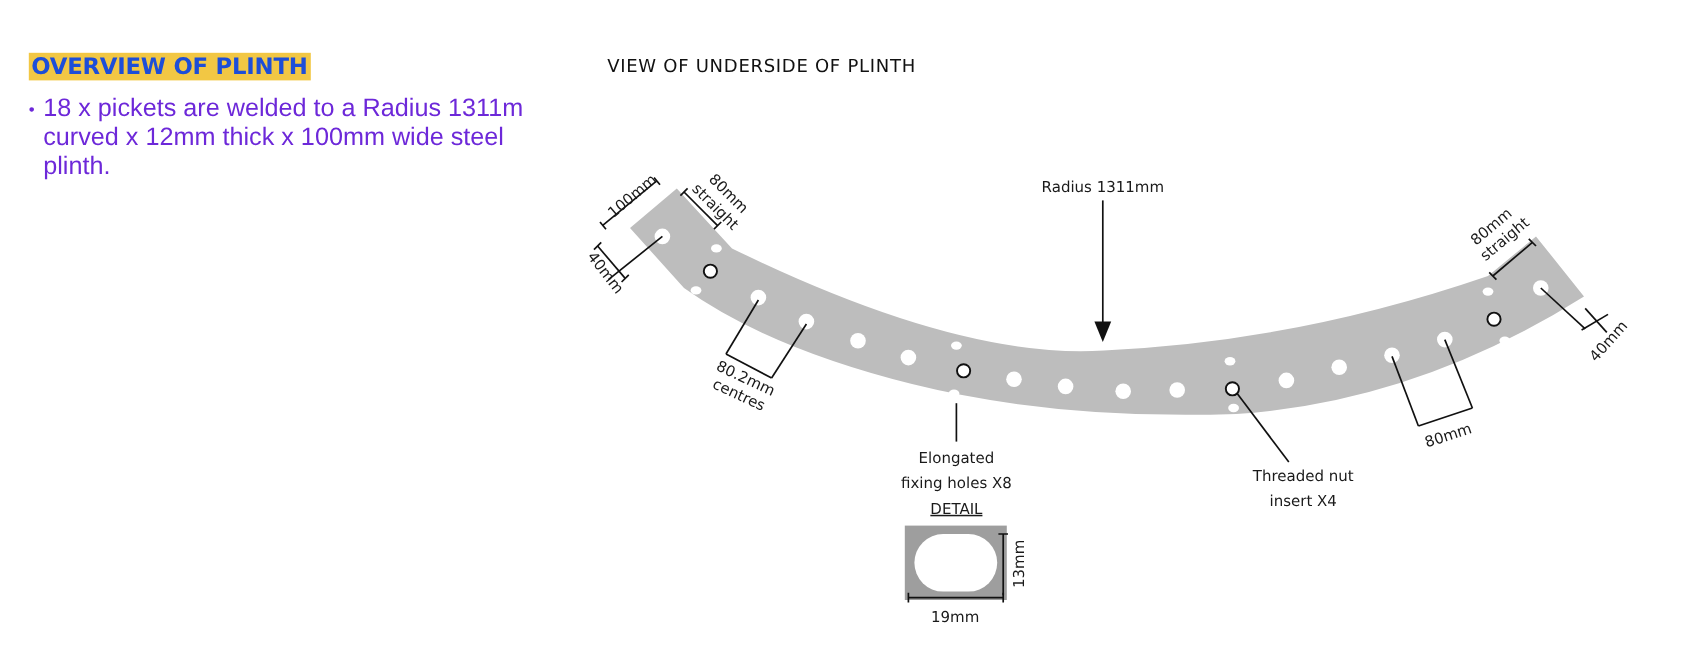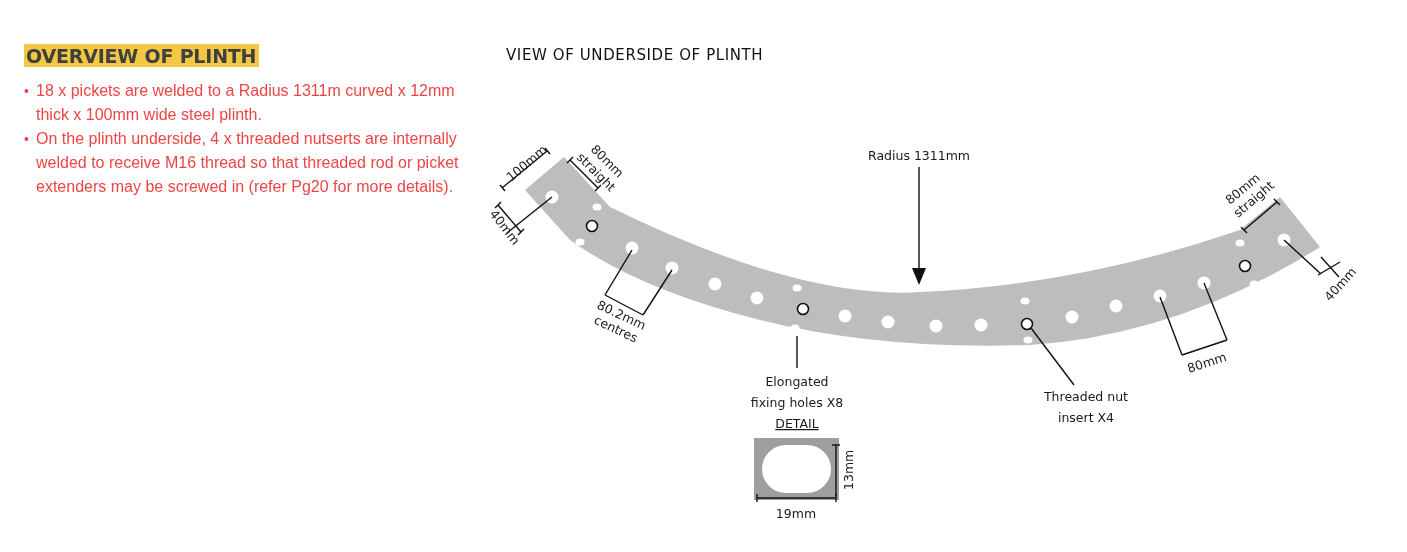--- a/index.html
+++ b/index.html
@@ -1,36 +1,35 @@
 <!DOCTYPE html>
 <html><head>
 <meta charset="utf-8">
 <style>
   html, body { margin:0; padding:0; background:#ffffff; }
   body { width:1407px; height:552px; position:relative; overflow:hidden; font-family:"Liberation Sans", sans-serif; color:#1a1a1a; }
   .left { position:absolute; left:24px; top:44px; width:440px; }
   .title-wrap { display:inline-block; background:#f2c744; padding:1px 3px 0 2px; }
-  .title { font-family:"DejaVu Sans", sans-serif; font-weight:bold; font-size:19px; color:#404040; letter-spacing:-0.2px; }
+  .title { font-family:"DejaVu Sans", sans-serif; font-weight:bold; font-size:19px; color:#1d4ed8; letter-spacing:-0.2px; }
   ul.bullets { list-style:none; margin:12px 0 0 0; padding:0; }
-  ul.bullets li { position:relative; padding-left:12px; font-size:16px; line-height:24px; color:#ef4444; }
+  ul.bullets li { position:relative; padding-left:12px; font-size:21px; line-height:24px; color:#6d28d9; }
   ul.bullets li::before { content:"\2022"; position:absolute; left:0; top:0; font-size:14px; }
   .view-title { position:absolute; left:506px; top:46px; font-family:"DejaVu Sans", sans-serif; font-size:15px; letter-spacing:0.6px; color:#111; }
   svg.diagram { position:absolute; left:0; top:0; }
   .lbl { font-family:"DejaVu Sans", sans-serif; font-size:12.5px; fill:#1a1a1a; }
 </style>
 </head>
 <body>
 
 <div class="left">
   <div class="title-wrap">
     <span class="title">OVERVIEW OF PLINTH</span>
   </div>
   <ul class="bullets">
     <li>18 x pickets are welded to a Radius 1311m curved x 12mm thick x 100mm wide steel plinth.</li>
-    <li>On the plinth underside, 4 x threaded nutserts are internally welded to receive M16 thread so that threaded rod or picket extenders may be screwed in (refer Pg20 for more details).</li>
   </ul>
 </div>
 
 <div class="view-title">VIEW OF UNDERSIDE OF PLINTH</div>
 
 <svg class="diagram" width="1407" height="552" viewBox="0 0 1407 552">
 
   <path fill="#bdbdbd" d="M 525 190 L 564 157 L 610 207
            Q 800 300 920 292
            Q 1080 285 1240 230

